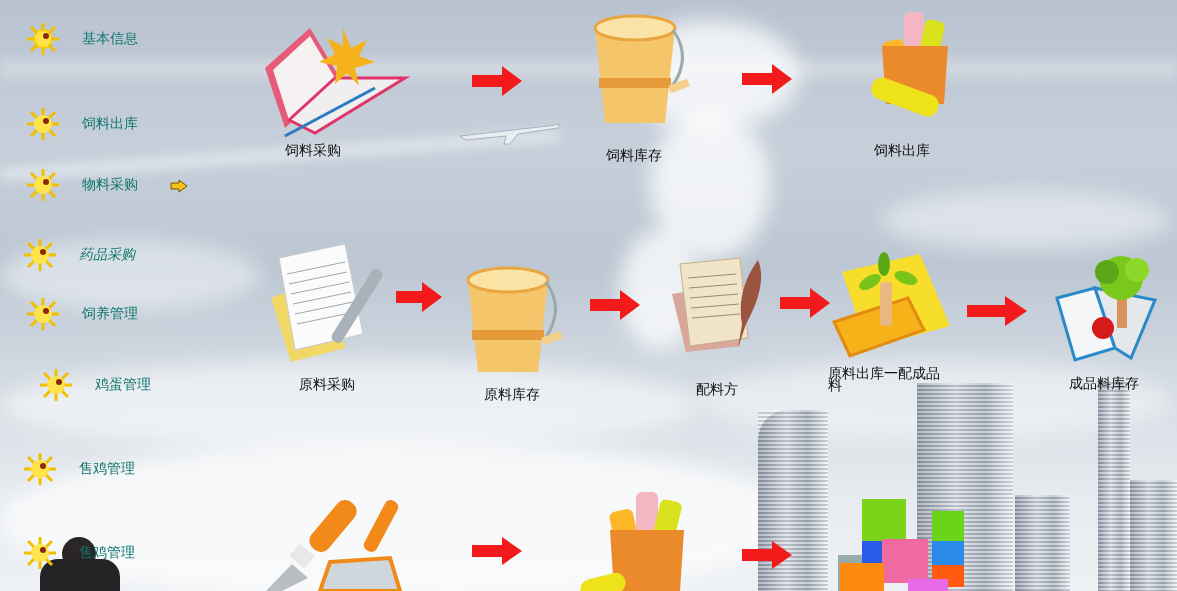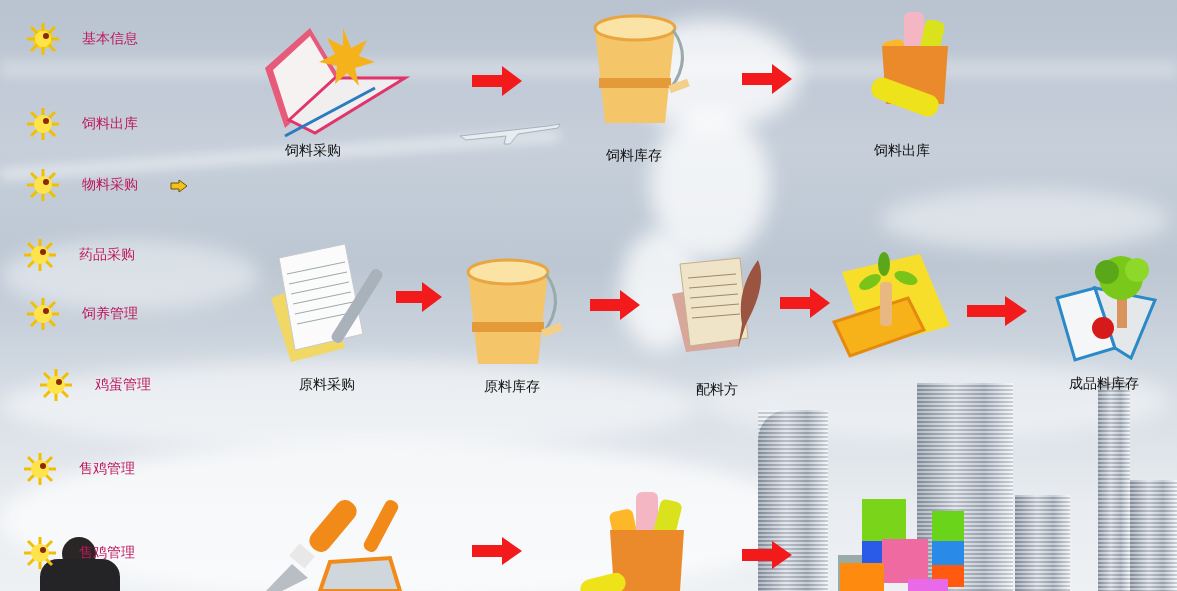--- a/index.html
+++ b/index.html
@@ -5,21 +5,21 @@
   html, body { margin:0; padding:0; }
   body {
     width:1177px; height:591px; overflow:hidden; position:relative;
     font-family:"DejaVu Sans","Liberation Sans",sans-serif;
     background: linear-gradient(180deg,#b9c3d0 0%,#c6cfda 25%,#bcc7d3 45%,#d4dbe3 65%,#e8ecf0 85%,#eef1f4 100%);
   }
   .cloud { position:absolute; border-radius:50%; background:rgba(255,255,255,0.75); filter:blur(10px); }
   .streak { position:absolute; background:rgba(255,255,255,0.55); filter:blur(6px); }
   .menu-item { position:absolute; left:26px; display:flex; align-items:center; cursor:pointer; }
   .menu-item .sun { width:34px; height:34px; position:relative; }
-  .menu-item .label { font-size:14px; color:#be185d; margin-left:22px; white-space:nowrap; }
+  .menu-item .label { font-size:14px; color:#0f766e; margin-left:22px; white-space:nowrap; }
   .sun svg { width:34px; height:34px; }
   .flow-node { position:absolute; text-align:center; cursor:pointer; }
   .flow-node .label { font-size:14px; color:#111; white-space:nowrap; line-height:14px; }
   .arrow { position:absolute; }
   .pointer { position:absolute; left:170px; top:178px; }
   .building { position:absolute; background:linear-gradient(90deg,#8c96a3,#d7dde4 40%,#a9b2bd 70%,#f0f3f6); }
   .bstripe { position:absolute; inset:0; background:repeating-linear-gradient(180deg,rgba(255,255,255,0.35) 0 2px,rgba(90,100,115,0.25) 2px 4px); }
 </style>
 </head>
 <body>
@@ -102,21 +102,21 @@
             <line x1="1" y1="17" x2="33" y2="17"></line>
             <line x1="5" y1="5" x2="29" y2="29"></line>
             <line x1="29" y1="5" x2="5" y2="29"></line>
           </g>
       <circle cx="17" cy="17" r="9" fill="#ffe34a"></circle>
           <circle cx="20" cy="14" r="3" fill="#8a2a0a"></circle>
         </svg>
     </span>
     <span class="label">物料采购</span>
   </div>
-  <div class="menu-item" style="top:238px;left:23px;">
+  <div class="menu-item" style="top:238px;left:23px;font-style:italic;">
     <span class="sun">
       <svg viewBox="0 0 34 34">
           <g stroke="#f0c000" stroke-width="3">
             <line x1="17" y1="1" x2="17" y2="33"></line>
             <line x1="1" y1="17" x2="33" y2="17"></line>
             <line x1="5" y1="5" x2="29" y2="29"></line>
             <line x1="29" y1="5" x2="5" y2="29"></line>
           </g>
       <circle cx="17" cy="17" r="9" fill="#ffe34a"></circle>
           <circle cx="20" cy="14" r="3" fill="#8a2a0a"></circle>
@@ -267,21 +267,21 @@
   </span>
   <span class="label" style="position:absolute;left:34px;top:139px;">原料采购</span>
 </div>
 
 <span class="arrow" style="left:396px;top:282px;">
   <svg width="46" height="30" viewBox="0 0 46 30">
       <path d="M0 9 H26 V0 L46 15 L26 30 V21 H0 Z" fill="#f21a1a"></path>
     </svg>
 </span>
 
-<div class="flow-node" style="left:458px;top:252px;width:110px;">
+<div class="flow-node" style="left:458px;top:260px;width:110px;">
   <span style="display:block;height:120px;">
     <svg width="110" height="120" viewBox="0 0 110 120">
       <path d="M10 20 L90 20 L80 112 L20 112 Z" fill="#f5c56a"></path>
       <ellipse cx="50" cy="20" rx="40" ry="12" fill="#fbe3a6" stroke="#e9a540" stroke-width="3"></ellipse>
       <rect x="14" y="70" width="72" height="10" fill="#e59a3a"></rect>
       <path d="M88 22 Q108 50 86 80" stroke="#9aa" stroke-width="3" fill="none"></path>
       <rect x="84" y="74" width="20" height="8" fill="#f3cf8a" transform="rotate(-20 94 78)"></rect>
     </svg>
   </span>
   <span class="label" style="position:absolute;left:26px;top:127px;">原料库存</span>
@@ -321,20 +321,21 @@
   <span style="display:block;height:112px;">
     <svg width="130" height="112" viewBox="0 0 130 112">
       <polygon points="14,20 92,2 122,74 40,96" fill="#f7de2a"></polygon>
       <polygon points="6,70 80,46 96,78 22,104" fill="#f7b21a" stroke="#e48a10" stroke-width="3"></polygon>
       <rect x="52" y="30" width="12" height="44" rx="4" fill="#e9b880"></rect>
       <ellipse cx="42" cy="30" rx="12" ry="6" fill="#7ac41a" transform="rotate(-30 42 30)"></ellipse>
       <ellipse cx="78" cy="26" rx="12" ry="6" fill="#7ac41a" transform="rotate(20 78 26)"></ellipse>
       <ellipse cx="56" cy="12" rx="6" ry="12" fill="#5aa81a"></ellipse>
     </svg>
   </span>
+  <span class="label" style="position:absolute;left:0;top:115px;width:122px;white-space:normal;text-align:left;word-break:break-all;line-height:12px;">原料出库一配成品料</span>
 </div>
 
 <span class="arrow" style="left:967px;top:296px;">
   <svg width="60" height="30" viewBox="0 0 60 30">
       <path d="M0 9 H38 V0 L60 15 L38 30 V21 H0 Z" fill="#f21a1a"></path>
     </svg>
 </span>
 
 <div class="flow-node" style="left:1055px;top:248px;width:110px;">
   <span style="display:block;height:118px;">

